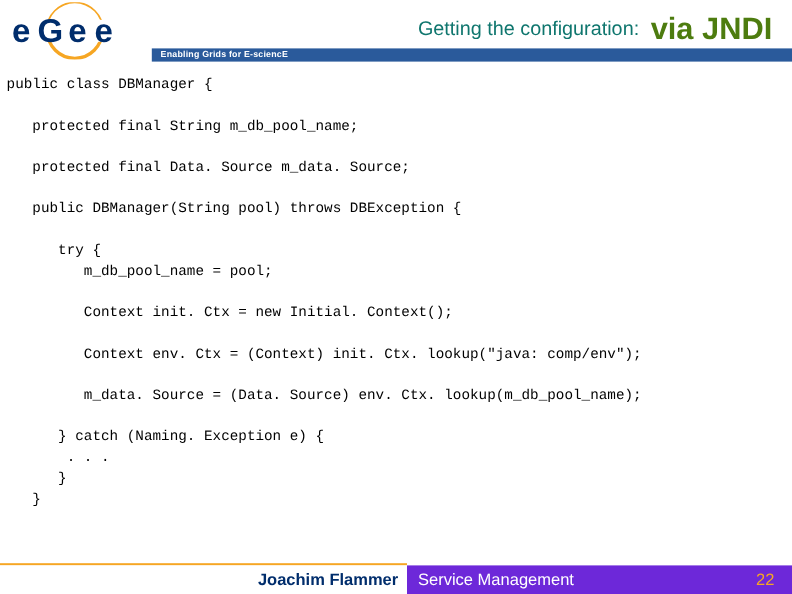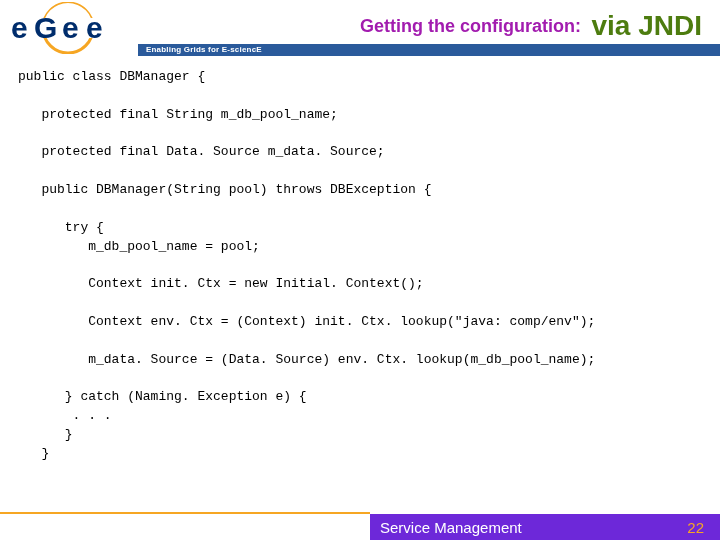--- a/index.html
+++ b/index.html
@@ -3,30 +3,30 @@
 <meta charset="utf-8">
 <style>
   * { margin: 0; padding: 0; box-sizing: border-box; }
   html, body { width: 720px; height: 540px; font-family: Arial, Helvetica, sans-serif; background: #fff; overflow: hidden; }
 
   .slide { position: relative; width: 720px; height: 540px; }
 
   
   .header { position: relative; height: 56px; }
   .title-line { position: absolute; top: 10px; right: 18px; left: 150px; text-align: right; white-space: nowrap; }
-  .title-prefix { font-size: 18px; font-weight: bold; color: #a21caf; vertical-align: middle; }
+  .title-prefix { font-size: 18px; font-weight: normal; color: #0f766e; vertical-align: middle; }
   .title-accent { font-size: 28px; font-weight: bold; color: #4d7c0f; vertical-align: middle; margin-left: 6px; }
 
   .logo { position: absolute; left: 8px; top: 2px; width: 130px; height: 52px; }
 
   .blue-bar { position: absolute; left: 138px; right: 0; top: 44px; height: 12px; background: #2a5a9b; }
   .tagline { position: absolute; left: 146px; top: 45px; font-size: 8px; font-weight: bold; color: #fff; letter-spacing: 0.2px; }
 
   
-  .code { position: absolute; left: 6px; top: 68px; right: 6px; font-family: "Courier New", Courier, monospace; font-size: 13px; line-height: 1.45; color: #000; white-space: pre; margin-left: 12px; }
+  .code { position: absolute; left: 6px; top: 68px; right: 6px; font-family: "Courier New", Courier, monospace; font-size: 13px; line-height: 1.45; color: #000; white-space: pre; }
 
   
   .footer { position: absolute; left: 0; right: 0; bottom: 0; height: 26px; }
   .footer-left { position: absolute; left: 0; top: 0; bottom: 0; width: 370px; background: #fff; color: #002d6c; font-weight: bold; font-size: 15px; display: flex; align-items: center; justify-content: flex-end; padding-right: 8px; }
   .footer-right { position: absolute; left: 370px; right: 0; top: 0; bottom: 0; background: #6d28d9; color: #fff; font-size: 15px; display: flex; align-items: center; padding-left: 10px; }
   .page-num { position: absolute; right: 16px; bottom: 4px; color: #f6a623; font-weight: normal; font-size: 15px; }
   .orange-bar { position: absolute; left: 0; top: -2px; width: 370px; height: 2px; background: #f6a623; }
 </style>
 </head>
 <body>
@@ -73,17 +73,18 @@
 <span></span>
 <span>         m_data. Source = (Data. Source) env. Ctx. lookup(m_db_pool_name);</span>
 <span></span>
 <span>      } catch (Naming. Exception e) {</span>
 <span>       . . .</span>
 <span>      }</span>
 <span>   }</span></div>
 
   <div class="footer">
     <div class="orange-bar"></div>
+    <div class="footer-left">Joachim Flammer</div>
     <div class="footer-right">Service Management</div>
     <div class="page-num">22</div>
   </div>
 
 </div>
 
 </body></html>

